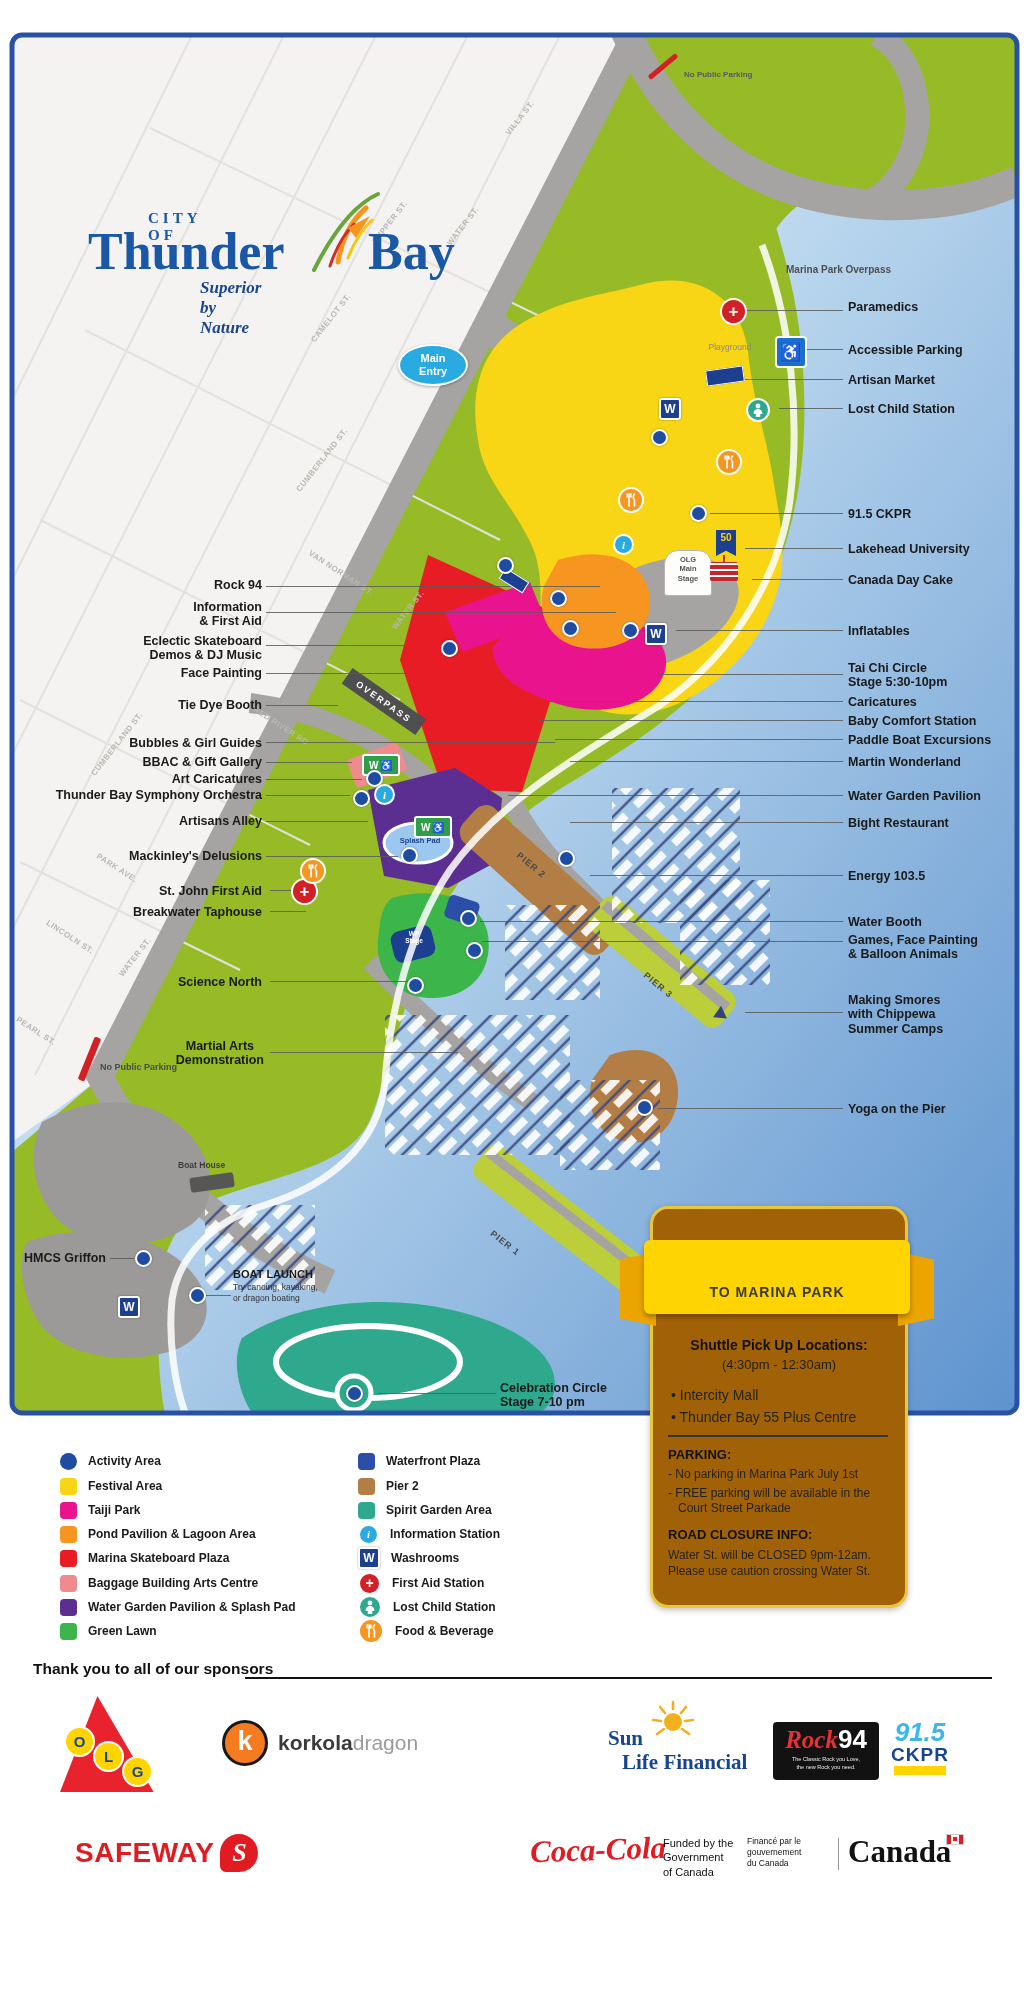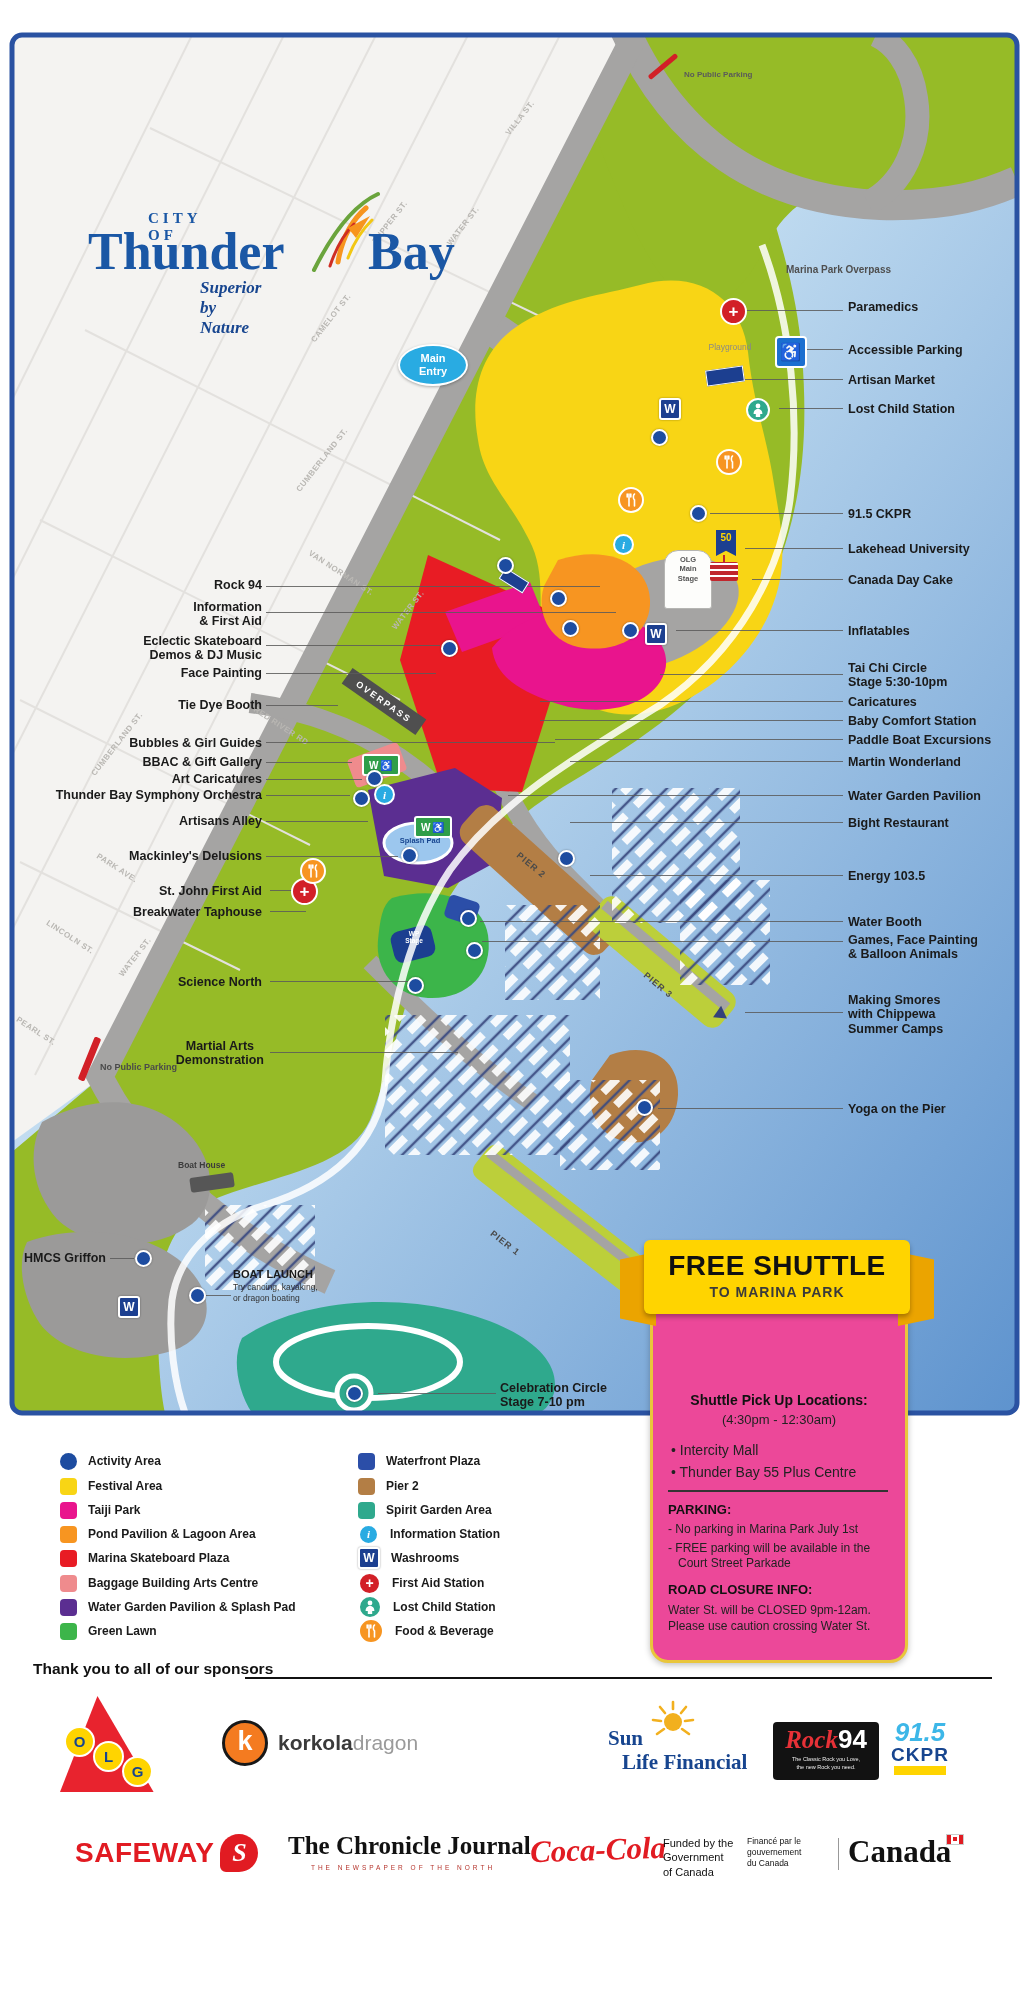--- a/index.html
+++ b/index.html
@@ -21,30 +21,30 @@
   .icon-info{position:absolute;width:17px;height:17px;border-radius:50%;background:#29abe2;border:2px solid #fff;color:#fff;font-weight:800;font-style:italic;font-size:11px;display:flex;align-items:center;justify-content:center;font-family:"Liberation Serif",serif;z-index:6;}
   .icon-aid{position:absolute;width:23px;height:23px;border-radius:50%;background:#d22027;border:2px solid #fff;color:#fff;font-weight:800;font-size:17px;line-height:1;display:flex;align-items:center;justify-content:center;z-index:6;}
   .icon-food{position:absolute;width:22px;height:22px;border-radius:50%;background:#f79521;border:2px solid #fff;display:flex;align-items:center;justify-content:center;z-index:6;}
   .icon-child{position:absolute;width:20px;height:20px;border-radius:50%;background:#2fa98d;border:2px solid #fff;display:flex;align-items:center;justify-content:center;z-index:6;}
   .icon-acc{position:absolute;width:28px;height:28px;background:#1b6fd0;border:2px solid #fff;border-radius:4px;color:#fff;font-size:17px;display:flex;align-items:center;justify-content:center;z-index:6;}
   .navyrect{position:absolute;background:#1c3f90;border:1px solid #fff;z-index:6;}
   .redslash{position:absolute;background:#d22027;border-radius:2px;z-index:6;}
   .flag50{position:absolute;width:20px;height:26px;background:#1c3f90;clip-path:polygon(0 0,100% 0,100% 100%,50% 80%,0 100%);color:#ffd400;font-size:10px;font-weight:800;text-align:center;padding-top:2px;box-sizing:border-box;z-index:6;}
   .cake{position:absolute;width:28px;height:19px;background:repeating-linear-gradient(0deg,#c1272d 0 4px,#fff 4px 6px);border-radius:2px;z-index:6;}
   .cake i{position:absolute;left:13px;top:-7px;width:2px;height:7px;background:#c1272d;}
-  .olgstage{position:absolute;width:48px;height:59px;background:#fdfdfb;border:1px solid #b5b5b2;border-radius:14px 14px 3px 3px;color:#555;font-size:7.5px;font-weight:600;line-height:1.25;text-align:center;padding-top:4px;box-sizing:border-box;white-space:pre-line;z-index:6;}
+  .olgstage{position:absolute;width:48px;height:46px;background:#fdfdfb;border:1px solid #b5b5b2;border-radius:14px 14px 3px 3px;color:#555;font-size:7.5px;font-weight:600;line-height:1.25;text-align:center;padding-top:4px;box-sizing:border-box;white-space:pre-line;z-index:6;}
   .mainentry{position:absolute;width:66px;height:38px;background:#29abe2;border:2px solid #fff;border-radius:50%;color:#fff;font-weight:800;font-size:11px;line-height:1.2;display:flex;align-items:center;justify-content:center;text-align:center;white-space:pre-line;box-shadow:0 1px 3px rgba(0,0,0,.3);z-index:6;}
   .tri{position:absolute;width:0;height:0;border-left:12px solid #33427a;border-top:7px solid transparent;border-bottom:7px solid transparent;z-index:6;}
   
   .lrow{position:absolute;display:flex;align-items:center;gap:11px;height:20px;z-index:6;}
   .lrow .sw{width:17px;height:17px;border-radius:4px;flex:0 0 auto;}
   .lrow .txt{font-size:12px;font-weight:700;color:#1a1a1a;white-space:nowrap;}
   .lrow .mini{position:static;flex:0 0 auto;}
   
-  .shuttle-card{position:absolute;left:650px;top:1261px;width:252px;height:396px;background:#ec4899;border:3px solid #e9c63b;border-radius:18px;box-shadow:0 2px 6px rgba(0,0,0,.25);z-index:8;}
+  .shuttle-card{position:absolute;left:650px;top:1206px;width:252px;height:396px;background:#a16207;border:3px solid #e9c63b;border-radius:18px;box-shadow:0 2px 6px rgba(0,0,0,.25);z-index:8;}
   .ribbon-mid{position:absolute;left:644px;top:1240px;width:266px;height:74px;background:#ffd400;border-radius:6px;box-shadow:0 3px 5px rgba(0,0,0,.3);z-index:10;}
   .ribbon-side{position:absolute;width:36px;height:74px;background:#eba400;z-index:9;}
   .sh-txt{position:absolute;z-index:11;color:#111;}
   
   .serif{font-family:"Liberation Serif",serif;}
   .leafsvg{width:24px;height:24px;flex:0 0 auto;}
 </style>
 </head>
 <body>
 
@@ -454,21 +454,20 @@
     <div class="abs" style="left:15px;top:238px;font-size:13px;font-weight:800;color:#111">PARKING:</div>
     <div class="abs" style="left:15px;top:258px;width:222px;font-size:12px;color:#222;text-indent:-10px;padding-left:10px;line-height:1.25">-  No parking in Marina Park July 1st</div>
     <div class="abs" style="left:15px;top:277px;width:222px;font-size:12px;color:#222;text-indent:-10px;padding-left:10px;line-height:1.25">-  FREE parking will be available in the Court Street Parkade</div>
     <div class="abs" style="left:15px;top:318px;font-size:13px;font-weight:800;color:#111">ROAD CLOSURE INFO:</div>
     <div class="abs pre" style="left:15px;top:338px;width:226px;font-size:12px;color:#222;line-height:1.35">Water St. will be CLOSED 9pm-12am.
 Please use caution crossing Water St.</div>
   </div>
   <div class="ribbon-side" style="left:620px;top:1252px;clip-path:polygon(0 10%,100% 0,100% 100%,0 90%)"></div>
   <div class="ribbon-side" style="left:898px;top:1252px;clip-path:polygon(0 0,100% 10%,100% 90%,0 100%)"></div>
   <div class="ribbon-mid"></div>
-  <div class="sh-txt" style="left:644px;top:1250px;width:266px;text-align:center;font-size:28px;font-weight:800;letter-spacing:.5px">FREE SHUTTLE</div>
   <div class="sh-txt" style="left:644px;top:1284px;width:266px;text-align:center;font-size:14px;font-weight:800;letter-spacing:1px;color:#3a3a3a">TO MARINA PARK</div>
 
   <div class="abs" style="left:33px;top:1660px;font-size:15.5px;font-weight:800;color:#111">Thank you to all of our sponsors</div>
   <div class="abs" style="left:245px;top:1677px;width:747px;height:2px;background:#111"></div>
 
   <div class="abs" style="left:60px;top:1696px;width:104px;height:96px">
     <div class="abs" style="left:0;top:0;width:104px;height:96px;background:#e8232e;clip-path:polygon(36% 0,90% 100%,0 100%)"></div>
     <div class="abs" style="left:4px;top:30px;width:27px;height:27px;border-radius:50%;background:#ffd400;border:2px solid #fff;display:flex;align-items:center;justify-content:center;font-weight:800;font-size:15px;color:#17458f">O</div>
     <div class="abs" style="left:33px;top:45px;width:27px;height:27px;border-radius:50%;background:#ffd400;border:2px solid #fff;display:flex;align-items:center;justify-content:center;font-weight:800;font-size:15px;color:#17458f">L</div>
     <div class="abs" style="left:62px;top:60px;width:27px;height:27px;border-radius:50%;background:#ffd400;border:2px solid #fff;display:flex;align-items:center;justify-content:center;font-weight:800;font-size:15px;color:#17458f">G</div>
@@ -507,24 +506,20 @@
     <div style="font-size:26px;font-weight:800;font-style:italic;color:#3db7e8;line-height:.95">91.5</div>
     <div style="font-size:19px;font-weight:800;color:#17458f;letter-spacing:1px;line-height:1">CKPR</div>
     <div style="width:52px;height:9px;background:#ffd400;margin:2px auto 0"></div>
   </div>
 
   <div class="abs" style="left:75px;top:1834px;display:flex;align-items:center;gap:6px">
     <span style="font-size:28px;font-weight:800;letter-spacing:.5px;color:#e11b22">SAFEWAY</span>
     <span class="serif" style="width:38px;height:38px;border-radius:50% 50% 50% 6px;background:#e11b22;color:#fff;font-style:italic;font-weight:700;font-size:26px;display:flex;align-items:center;justify-content:center">S</span>
   </div>
 
-  <div class="abs" style="left:288px;top:1832px;width:230px;text-align:center">
-    <div class="serif" style="font-size:25px;font-weight:800;color:#111;white-space:nowrap">The Chronicle Journal</div>
-    <div style="font-size:6.5px;letter-spacing:3px;color:#b5342c;margin-top:4px">THE NEWSPAPER OF THE NORTH</div>
-  </div>
 
   <div class="abs serif" style="left:530px;top:1832px;font-size:31px;font-style:italic;font-weight:800;color:#e11b22;transform:rotate(-2deg)">Coca-Cola</div>
 
   <div class="abs pre" style="left:663px;top:1836px;font-size:11px;color:#111;line-height:1.3">Funded by the
 Government
 of Canada</div>
   <div class="abs pre" style="left:747px;top:1836px;font-size:8.5px;color:#111;line-height:1.3">Financé par le
 gouvernement
 du Canada</div>
   <div class="abs" style="left:838px;top:1838px;width:1px;height:32px;background:#999"></div>

